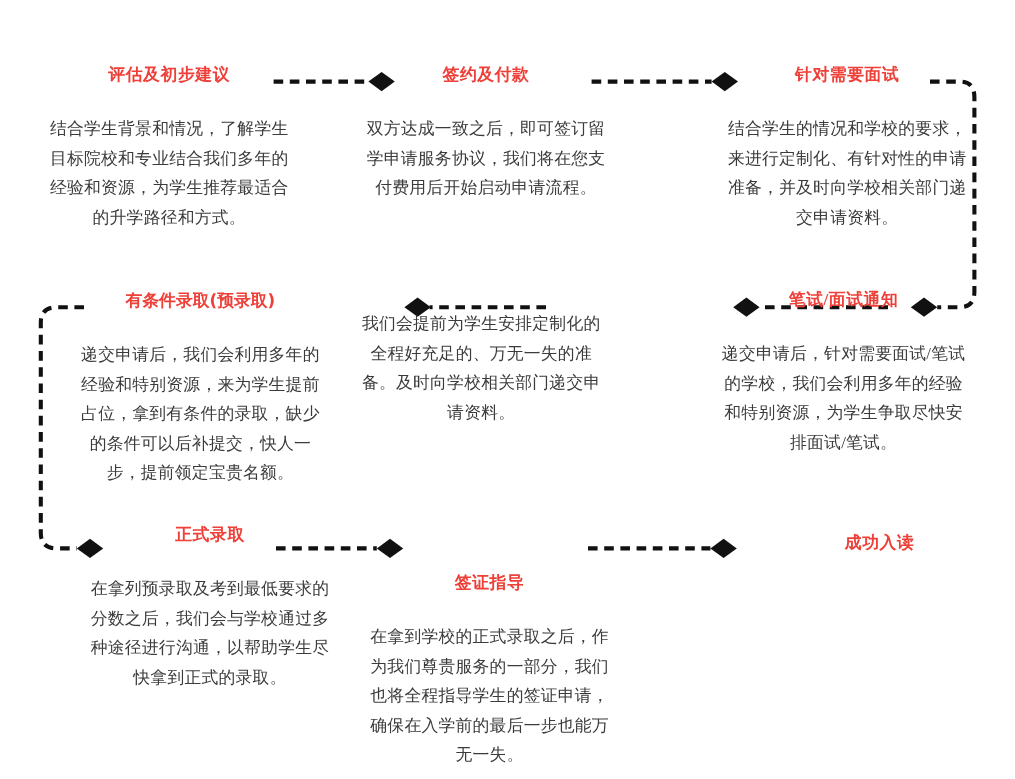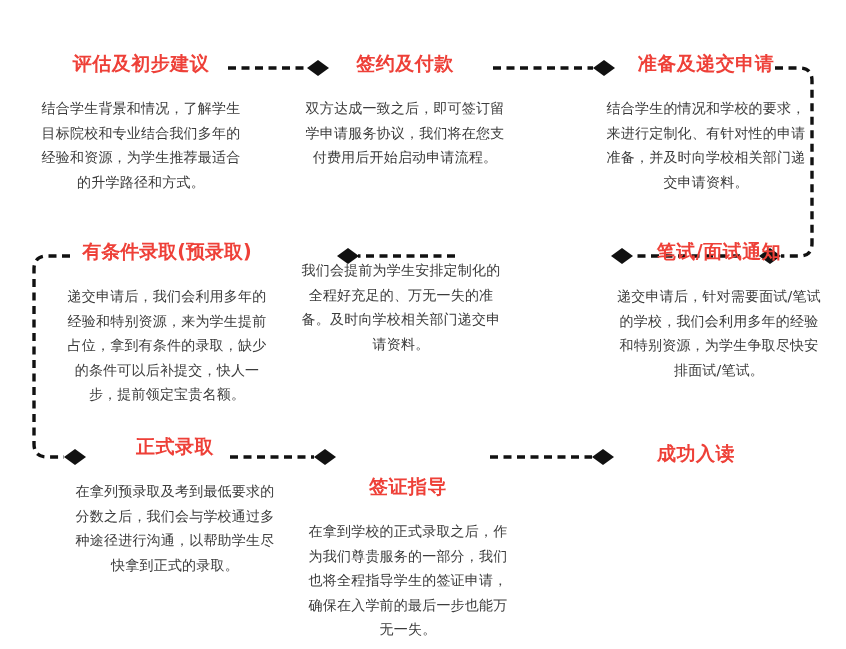--- a/index.html
+++ b/index.html
@@ -25,21 +25,21 @@
     pointer-events: none;
   }
 
   .step {
     position: absolute;
     width: 210px;
   }
 
   .step-title {
     color: #ee4038;
-    font-size: 19px;
+    font-size: 14px;
     font-weight: bold;
     line-height: 26px;
     text-align: center;
     letter-spacing: 0.5px;
     white-space: nowrap;
   }
 
   .step-body {
     color: #3b3b3b;
     font-size: 14px;
@@ -50,26 +50,26 @@
   }
 
   
   #step-1 { left: 36px;  top: 50px; }
   #step-2 { left: 300px; top: 50px; }
   #step-3 { left: 601px; top: 50px; }
 
   
   #step-4 { left: 62px;  top: 238px; }
   #step-5 { left: 296px; top: 238px; }
-  #step-6 { left: 614px; top: 238px; }
+  #step-6 { left: 598px; top: 238px; font-family: Liberation Serif, serif; }
 
   
   #step-7 { left: 70px;  top: 433px; }
   #step-8 { left: 303px; top: 440px; margin-top: 33px; }
-  #step-9 { left: 591px; top: 440px; }
+  #step-9 { left: 628px; top: 440px; }
 
   #step-4 .step-title { letter-spacing: 0px; }
 </style>
 </head>
 <body>
 
 <svg id="flow-canvas" viewBox="0 0 846 649" xmlns="http://www.w3.org/2000/svg">
   <defs>
     <g id="diamond-glyph">
       <path d="M 0,-8 L 11,0 L 0,8 L -11,0 Z" fill="#111111"></path>
@@ -105,21 +105,21 @@
   <div class="step-title">评估及初步建议</div>
   <div class="step-body">结合学生背景和情况，了解学生目标院校和专业结合我们多年的经验和资源，为学生推荐最适合的升学路径和方式。</div>
 </div>
 
 <div class="step" id="step-2">
   <div class="step-title">签约及付款</div>
   <div class="step-body">双方达成一致之后，即可签订留学申请服务协议，我们将在您支付费用后开始启动申请流程。</div>
 </div>
 
 <div class="step" id="step-3">
-  <div class="step-title">准备及递交申请</div>
+  <div class="step-title">针对需要面试</div>
   <div class="step-body">结合学生的情况和学校的要求，来进行定制化、有针对性的申请准备，并及时向学校相关部门递交申请资料。</div>
 </div>
 
 <div class="step" id="step-4">
   <div class="step-title">有条件录取(预录取)</div>
   <div class="step-body">递交申请后，我们会利用多年的经验和特别资源，来为学生提前占位，拿到有条件的录取，缺少的条件可以后补提交，快人一步，提前领定宝贵名额。</div>
 </div>
 
 <div class="step" id="step-5">
   <div class="step-body">我们会提前为学生安排定制化的全程好充足的、万无一失的准备。及时向学校相关部门递交申请资料。</div>

